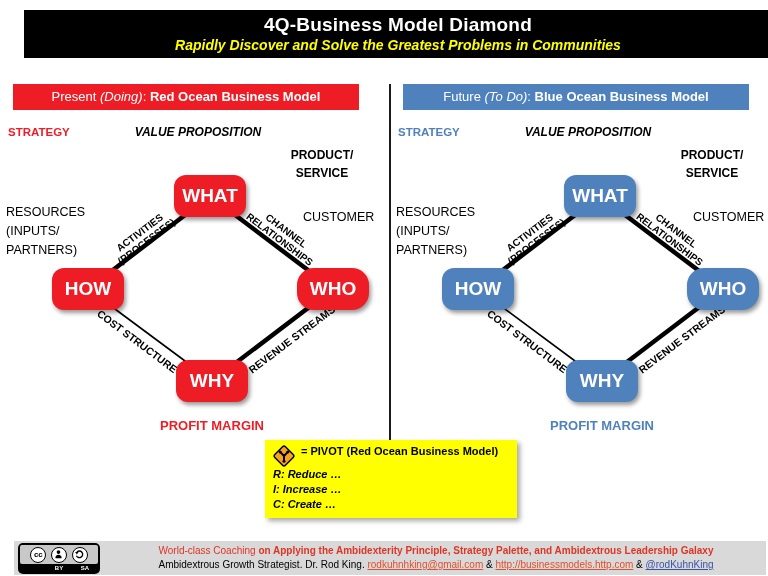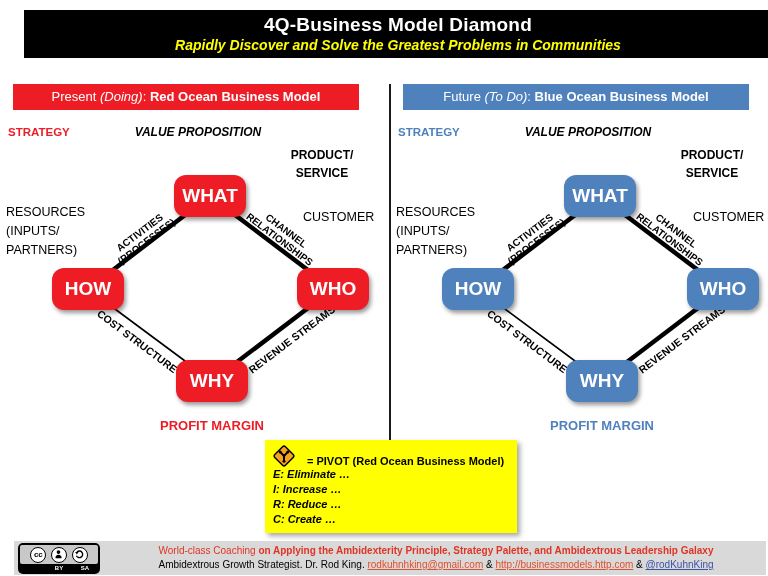--- a/index.html
+++ b/index.html
@@ -39,41 +39,41 @@
 
   .diamond-svg{position:absolute;left:0;top:0;width:386px;height:372px;}
 
   .node{position:absolute;width:72px;height:42px;border-radius:12px;color:#fff;
         font-size:19px;font-weight:bold;text-align:center;line-height:42px;
         box-shadow:2px 3px 4px rgba(0,0,0,.40);}
   .panel.left  .node{background:#ee1c25;}
   .panel.right .node{background:#4f81bd;}
   .node-what{left:174px;top:91px;}
   .node-how {left:52px; top:184px;}
-  .node-who {left:297px;top:184px;}
+  .node-who {left:297px;top:184px;border-radius:17px;}
   .node-why {left:176px;top:276px;}
 
   .edge-lbl{position:absolute;font-size:10px;font-weight:bold;line-height:11px;
             text-align:center;white-space:nowrap;}
   .lbl-activities{left:93px; top:142px;width:100px;transform:rotate(-37deg);}
   .lbl-channel  {left:231px;top:140px;width:104px;transform:rotate(37deg);}
   .lbl-cost     {left:78px; top:252px;width:118px;transform:rotate(37deg);font-size:10.5px;}
   .lbl-revenue  {left:233px;top:250px;width:118px;transform:rotate(-37deg);font-size:10.5px;}
 
   .lbl-resources{position:absolute;left:6px;top:119px;font-size:12.5px;line-height:19px;}
   .lbl-customer {position:absolute;left:303px;top:126px;font-size:12.5px;}
   .lbl-profit{position:absolute;left:132px;top:334px;width:160px;text-align:center;
               font-size:13px;font-weight:bold;}
   .panel.left  .lbl-profit{color:#ee1c25;}
   .panel.right .lbl-profit{color:#4f81bd;}
 
   
   .legend{position:absolute;left:265px;top:440px;width:252px;background:#ffff00;
           padding:5px 8px 6px 8px;box-shadow:3px 3px 5px rgba(0,0,0,.35);box-sizing:border-box;}
-  .legend-title-row{display:flex;align-items:flex-end;gap:12px;}
+  .legend-title-row{display:flex;align-items:flex-start;gap:6px;}
   .legend-title{font-size:11px;font-weight:bold;}
   .legend-item{font-size:11px;font-weight:bold;font-style:italic;line-height:15px;}
 
   
   .footer-bar{position:absolute;left:14px;top:541px;width:752px;height:34px;background:#d9d9d9;}
   .footer-text{position:absolute;left:96px;right:4px;top:3px;text-align:center;font-size:10px;line-height:14px;white-space:nowrap;}
   .f-red{color:#e03424;text-align:center;}
   .f-red-b{color:#e03424;font-weight:bold;}
   .f-link-o{color:#e04f2e;text-decoration:underline;}
   .f-link-b{color:#3a53a4;text-decoration:underline;}
@@ -191,23 +191,22 @@
     <div class="legend-title-row">
       <svg width="22" height="22" viewBox="0 0 22 22">
         <rect x="3.5" y="3.5" width="15" height="15" rx="2" transform="rotate(45 11 11)" fill="#f5a31d" stroke="#000" stroke-width="1.4"></rect>
         <path d="M11 16 L11 11 M11 11 L7.6 7.4 M11 11 L14.4 7.4" stroke="#000" stroke-width="2" stroke-linecap="round" fill="none"></path>
         <circle cx="7.2" cy="6.9" r="1.5" fill="#000"></circle>
         <circle cx="14.8" cy="6.9" r="1.5" fill="#000"></circle>
         <circle cx="11" cy="16.3" r="1.5" fill="#000"></circle>
       </svg>
       <span class="legend-title">= PIVOT (Red Ocean Business Model)</span>
     </div>
-    <div class="legend-item">E: Eliminate …</div>
+    <div class="legend-item">R: Reduce …</div>
     <div class="legend-item">I: Increase …</div>
-    <div class="legend-item">R: Reduce …</div>
     <div class="legend-item">C: Create …</div>
   </div>
 
   <div class="footer-bar">
     <div class="footer-text">
       <div><span class="f-red">World-class Coaching </span><span class="f-red-b">on Applying the Ambidexterity Principle, Strategy Palette, and Ambidextrous Leadership Galaxy</span>
       </div>
       <div><span>Ambidextrous Growth Strategist. Dr. Rod King. </span><a class="f-link-o">rodkuhnhking@gmail.com</a><span> &amp; </span><a class="f-link-o">http://businessmodels.http.com</a><span> &amp; </span><a class="f-link-b">@rodKuhnKing</a>
       </div>
     </div>

